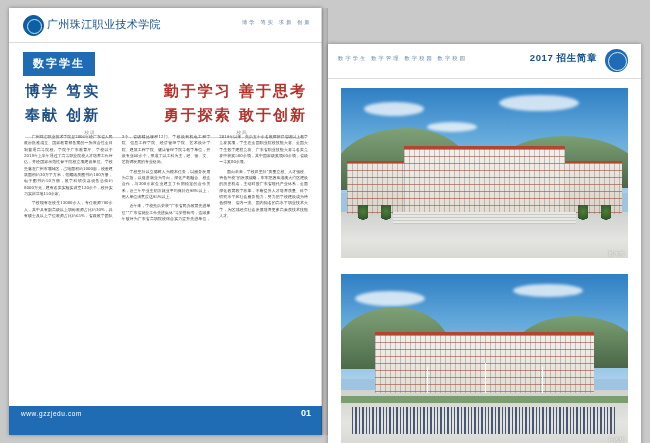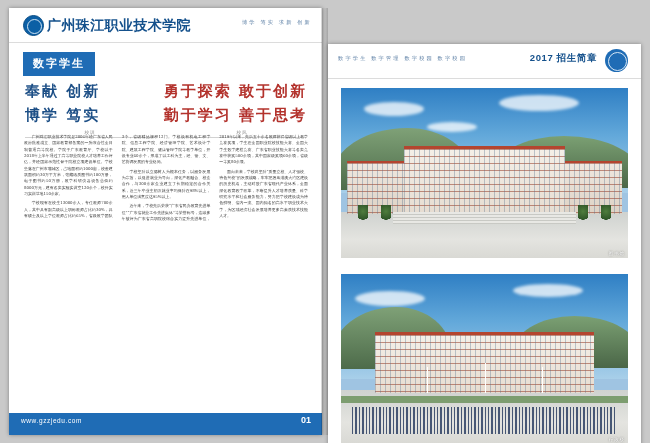--- a/index.html
+++ b/index.html
@@ -51,24 +51,24 @@
     content: "";
     position: absolute;
     left: 3px; top: 3px;
     width: 13px; height: 13px;
     border-radius: 50%;
     border: 1px solid #cfe2f2;
   }
   .school-name {
     position: absolute;
     left: 38px; top: 9px;
-    font-size: 14px;
+    font-size: 11px;
     color: #15518c;
     letter-spacing: 0.4px;
-    font-weight: bold;
+    font-weight: normal;
   }
   .hdr-menu {
     position: absolute;
     right: 10px; top: 11px;
     font-size: 5.2px;
     color: #5c7fa5;
     letter-spacing: 2.2px;
   }
 
   
@@ -133,21 +133,21 @@
     color: #3a3a3a;
     text-align: justify;
     overflow: hidden;
   }
   .lp-cols p { margin: 0 0 3px 0; text-indent: 2em; }
 
   
   .lp-footer {
     position: absolute;
     left: 0; right: 0; bottom: 0;
-    height: 22px;
+    height: 29px;
     background: #1f6cb5;
   }
   .lp-url {
     position: absolute;
     left: 12px; top: 4px;
     color: #fff;
     font-size: 6.5px;
     letter-spacing: 0.6px;
   }
   .lp-pageno {
@@ -345,26 +345,26 @@
     <div class="lp-header">
       <div class="logo-badge"></div>
       <div class="school-name">广州珠江职业技术学院</div>
       <div class="hdr-menu">博学  笃实  求新  创新</div>
     </div>
 
     <div class="sec-title">数字学生</div>
 
     <div class="slogans">
       <div class="slogan-row">
+        <div class="slogan">博学  笃实</div>
+        <div class="slogan red">勤于学习  善于思考</div>
+      </div>
+      <div class="slogan-row">
         <div class="slogan">奉献  创新</div>
         <div class="slogan red">勇于探索  敢于创新</div>
-      </div>
-      <div class="slogan-row">
-        <div class="slogan">博学  笃实</div>
-        <div class="slogan red">勤于学习  善于思考</div>
       </div>
       <div class="slogan-cap">
         <div class="cap-box">
           <div class="cap-text">校训</div>
           <div class="cap-line"></div>
         </div>
         <div class="cap-box">
           <div class="cap-text">校风</div>
           <div class="cap-line"></div>
         </div>

